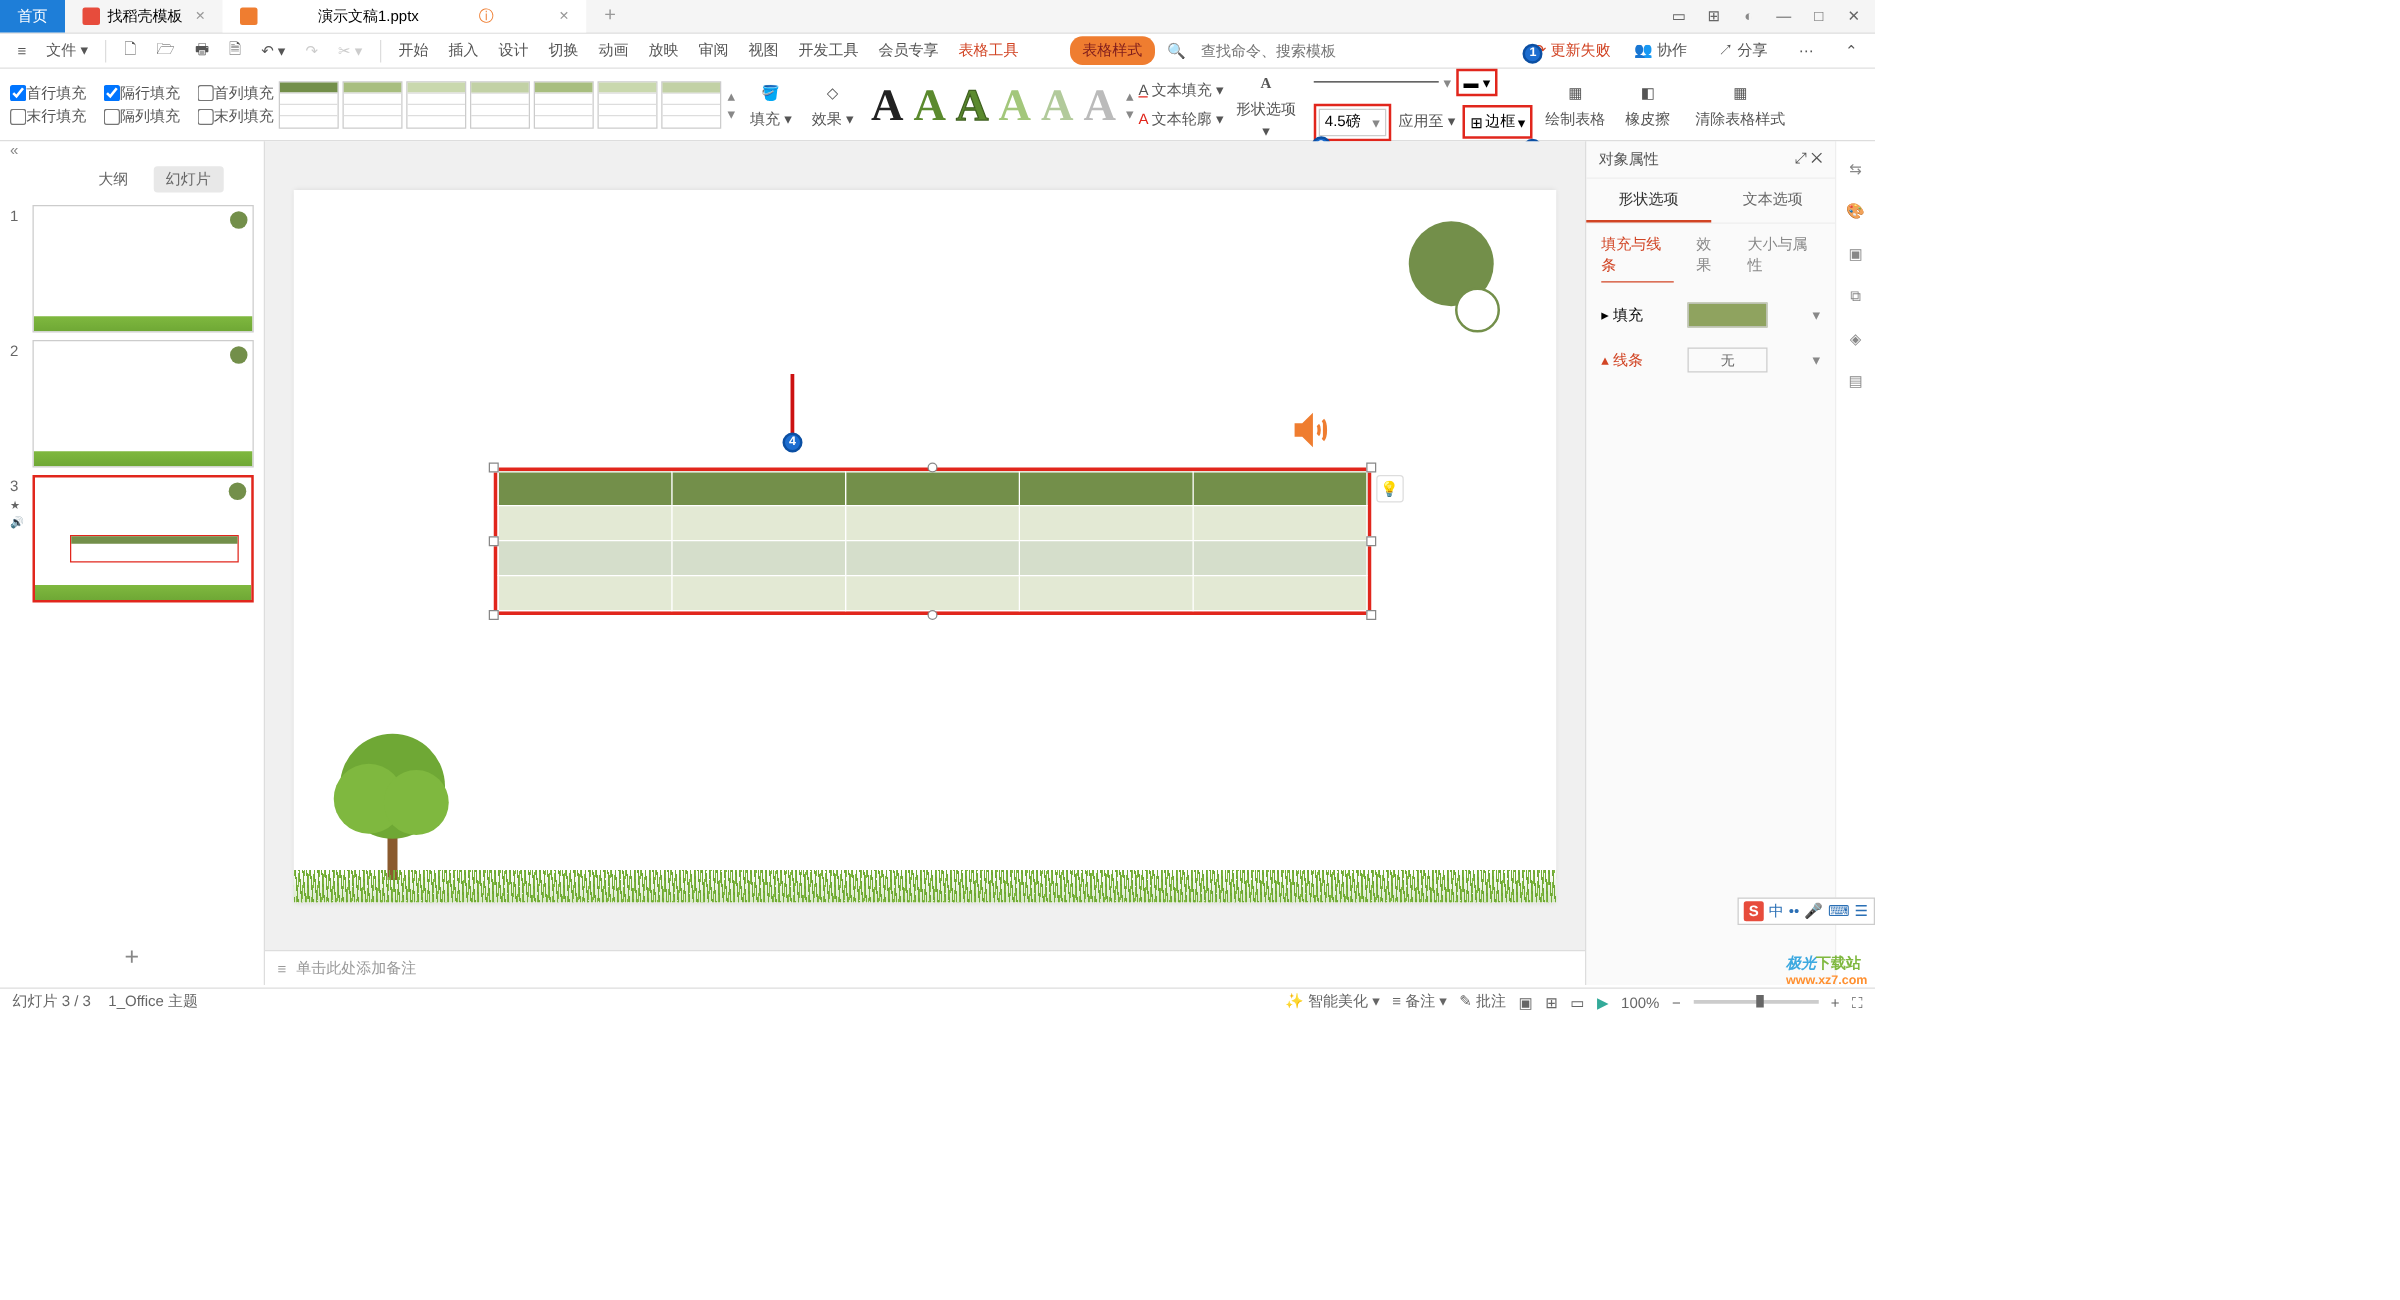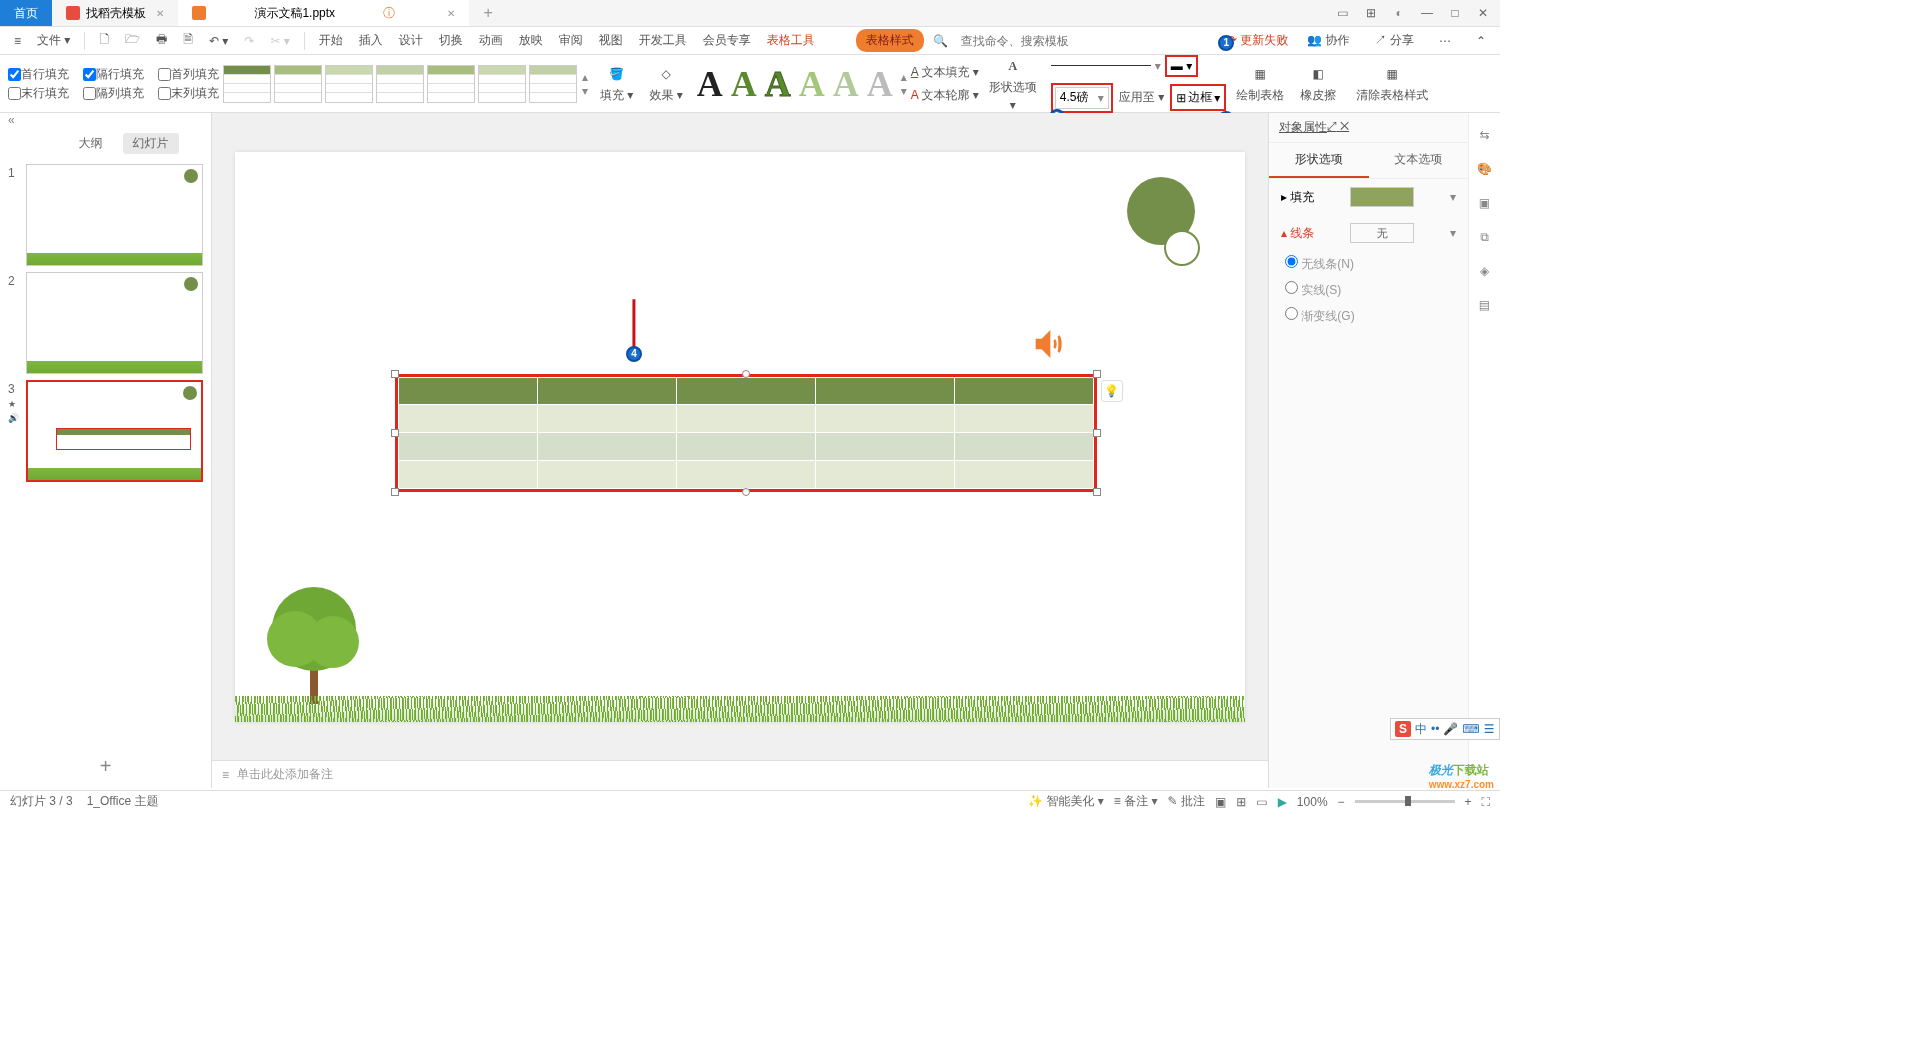--- a/index.html
+++ b/index.html
@@ -93,21 +93,21 @@
 .tbl tr:first-child td { background:#738f4a; height:27px; }
 .tbl tr:nth-child(3) td { background:#d5decb; }
 .tbl tr:nth-child(4) td { background:#e3e9d4; }
 .handle { width:8px; height:8px; background:#fff; border:1px solid #888; position:absolute; }
 .light-bulb { position:absolute; top:228px; right:122px; width:22px; height:22px; border:1px solid #ddd; border-radius:3px; display:flex; align-items:center; justify-content:center; }
 
 .notes { height:28px; border-top:1px solid #ddd; background:#fff; display:flex; align-items:center; padding:0 10px; gap:8px; color:#999; }
 
 
 .rpanel { width: 200px; border-left:1px solid #ddd; display:flex; flex-direction:column; background:#fafafa; }
-.rpanel .hdr { padding:6px 10px; display:flex; border-bottom:1px solid #eee; color:#555;text-decoration:underline; }
+.rpanel .hdr { padding:6px 10px; display:flex; justify-content:space-between; border-bottom:1px solid #eee; color:#555; }
 .rpanel .subtabs { display:flex; border-bottom:1px solid #eee; }
 .rpanel .subtabs .st { flex:1; text-align:center; padding:8px 0; border-bottom:2px solid transparent; color:#666; cursor:pointer; }
 .rpanel .subtabs .st.on { border-bottom-color:#d14424; color:#333; }
 .rpanel .sections { display:flex; gap:18px; padding:8px 12px; font-size:11px; }
 .rpanel .sections .s.on { color:#d14424; border-bottom:1px solid #d14424; padding-bottom:4px; }
 .rpanel .sections .s { color:#888; }
 .rpanel .prop { padding:8px 12px; display:flex; align-items:center; justify-content:space-between; }
 .rpanel .swatch { width:64px; height:20px; background:#8fa35f; border:1px solid #ccc; }
 .rpanel .sel { width:64px; height:20px; border:1px solid #ccc; display:flex; align-items:center; justify-content:center; color:#666; font-size:11px; }
 .rpanel .radio-grp { padding: 0 16px; }
@@ -458,35 +458,35 @@
 
   <div class="rpanel">
     <div class="hdr">
         <span>对象属性</span>
         <span><span>⤢</span> <span>✕</span></span>
       </div>
     <div class="subtabs">
       <div class="st on">形状选项</div>
       <div class="st">文本选项</div>
     </div>
+    <div class="sections">
+      <span class="s on">填充与线条</span>
+      <span class="s">效果</span>
+      <span class="s">大小与属性</span>
+    </div>
     <div class="prop">
         <span>▸ <span>填充</span></span>
         <div class="swatch"></div>
         <span style="color:#888">▾</span>
       </div>
     <div class="prop" style="color:#d14424">
         <span>▴ <span>线条</span></span>
         <div class="sel">无</div>
         <span style="color:#888">▾</span>
       </div>
-    <div class="radio-grp">
-      <label><input type="radio" checked="" style=""> <span>无线条(N)</span></label>
-      <label><input type="radio" style=""> <span>实线(S)</span></label>
-      <label><input type="radio" style=""> <span>渐变线(G)</span></label>
-    </div>
   </div>
 
   <div class="rtool">
     <div class="ti">⇆</div>
     <div class="ti">🎨</div>
     <div class="ti">▣</div>
     <div class="ti">⧉</div>
     <div class="ti">◈</div>
     <div class="ti">▤</div>
   </div>

